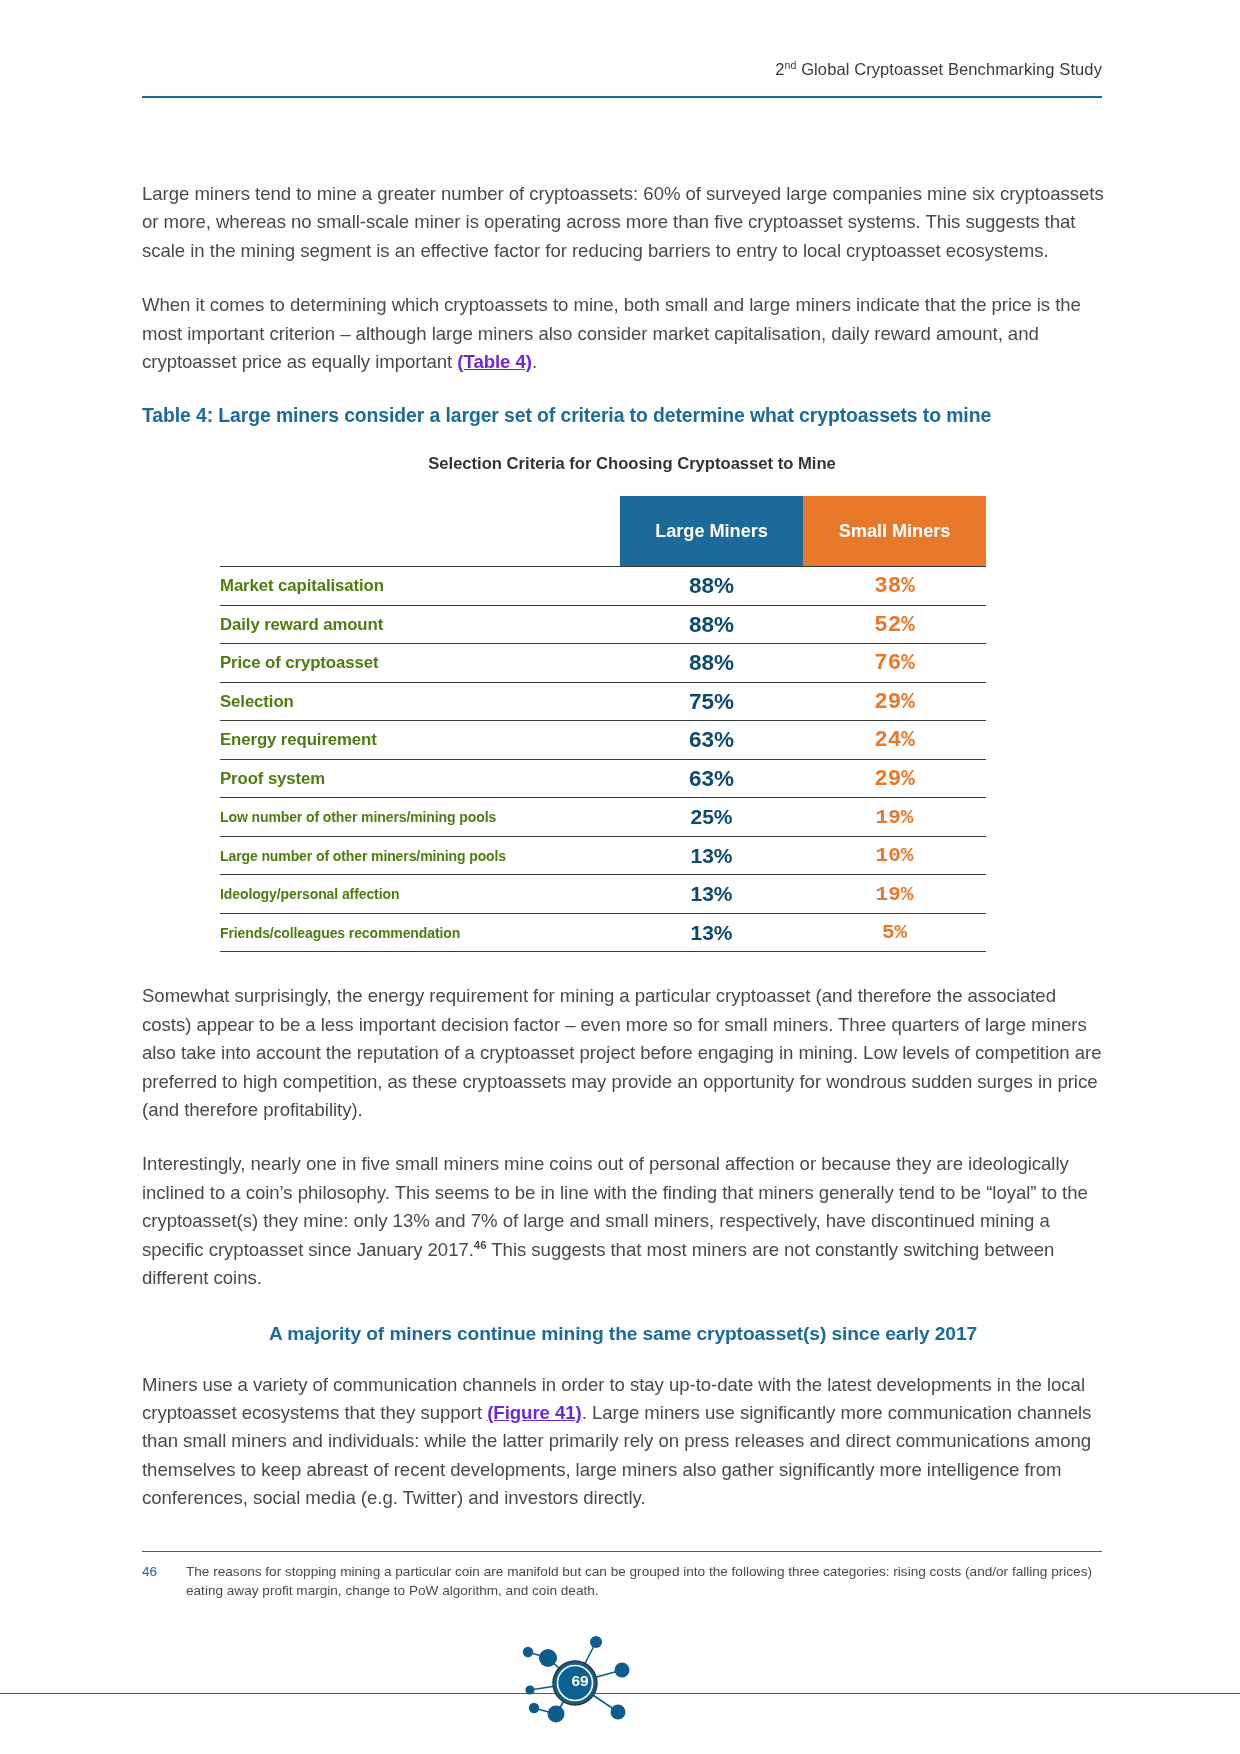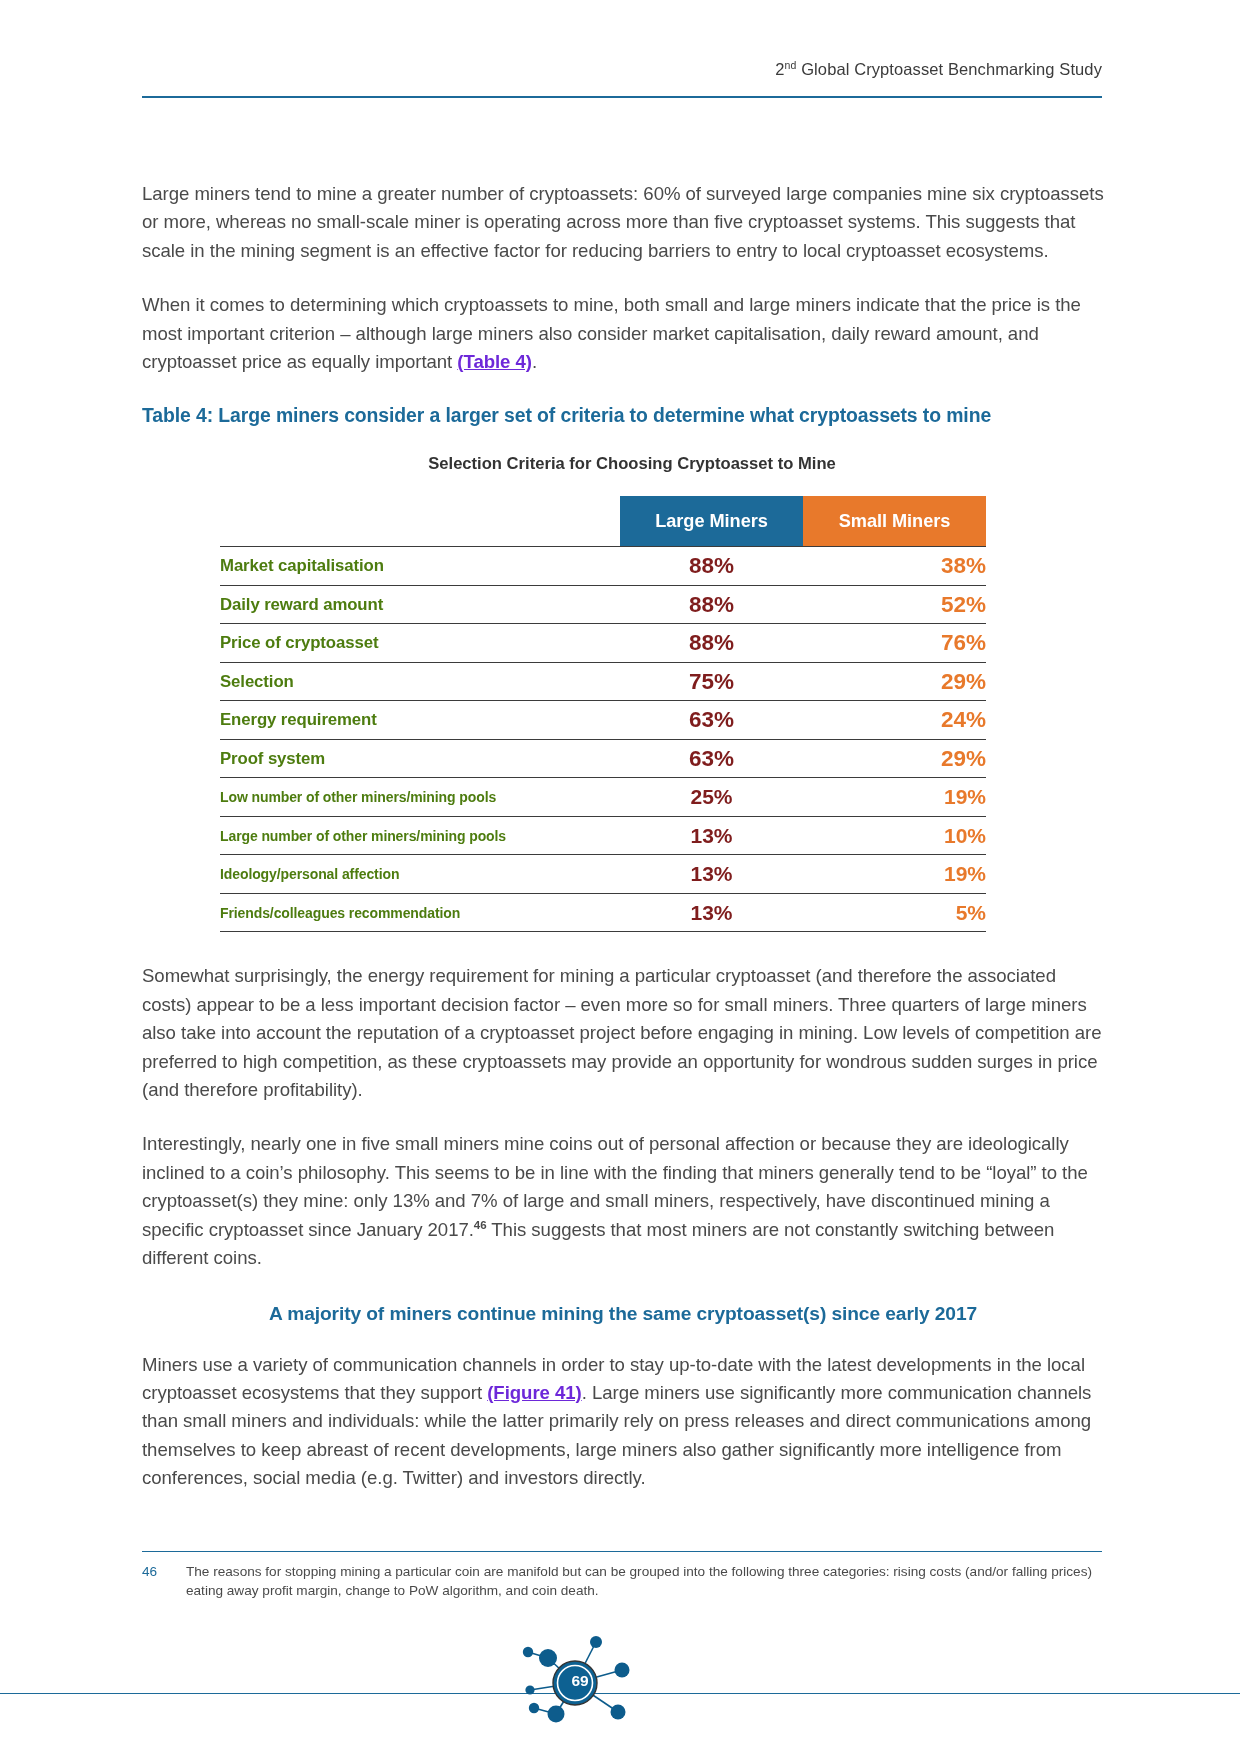--- a/index.html
+++ b/index.html
@@ -102,21 +102,21 @@
     border-collapse: collapse;
     width: 766px;
     margin-left: 78px;
     table-layout: fixed;
   }
   table.crit col.c-label { width: 400px; }
   table.crit col.c-large { width: 183px; }
   table.crit col.c-small { width: 183px; }
 
   table.crit thead th {
-    padding: 8px;
+    padding: 18px;
     height: 34px;
     font-size: 18.2px;
     font-weight: 700;
     color: #ffffff;
     text-align: center;
     vertical-align: middle;
     letter-spacing: -0.05px;
   }
   th.blank-head { background: transparent; }
   th.large-head { background: #1c6a99; }
@@ -136,27 +136,28 @@
     font-weight: 700;
     color: #4d7c0f;
     padding-left: 14px;
     letter-spacing: -0.1px;
     white-space: nowrap;
   }
   td.val-large {
     text-align: center;
     font-size: 22.5px;
     font-weight: 700;
-    color: #7f1d1d;
+    color: #0c4a6e;
   }
   td.val-small {
-    text-align: right;
+    text-align: center;
     font-size: 22.5px;
     font-weight: 700;
     color: #e8792b;
+    font-family: Liberation Mono, monospace;
   }
 
   
   tr.tight td.label { font-size: 14px; }
   tr.tight td.val-large, tr.tight td.val-small { font-size: 21px; }
 
   
   .highlight {
     text-align: center;
     font-size: 19.2px;

